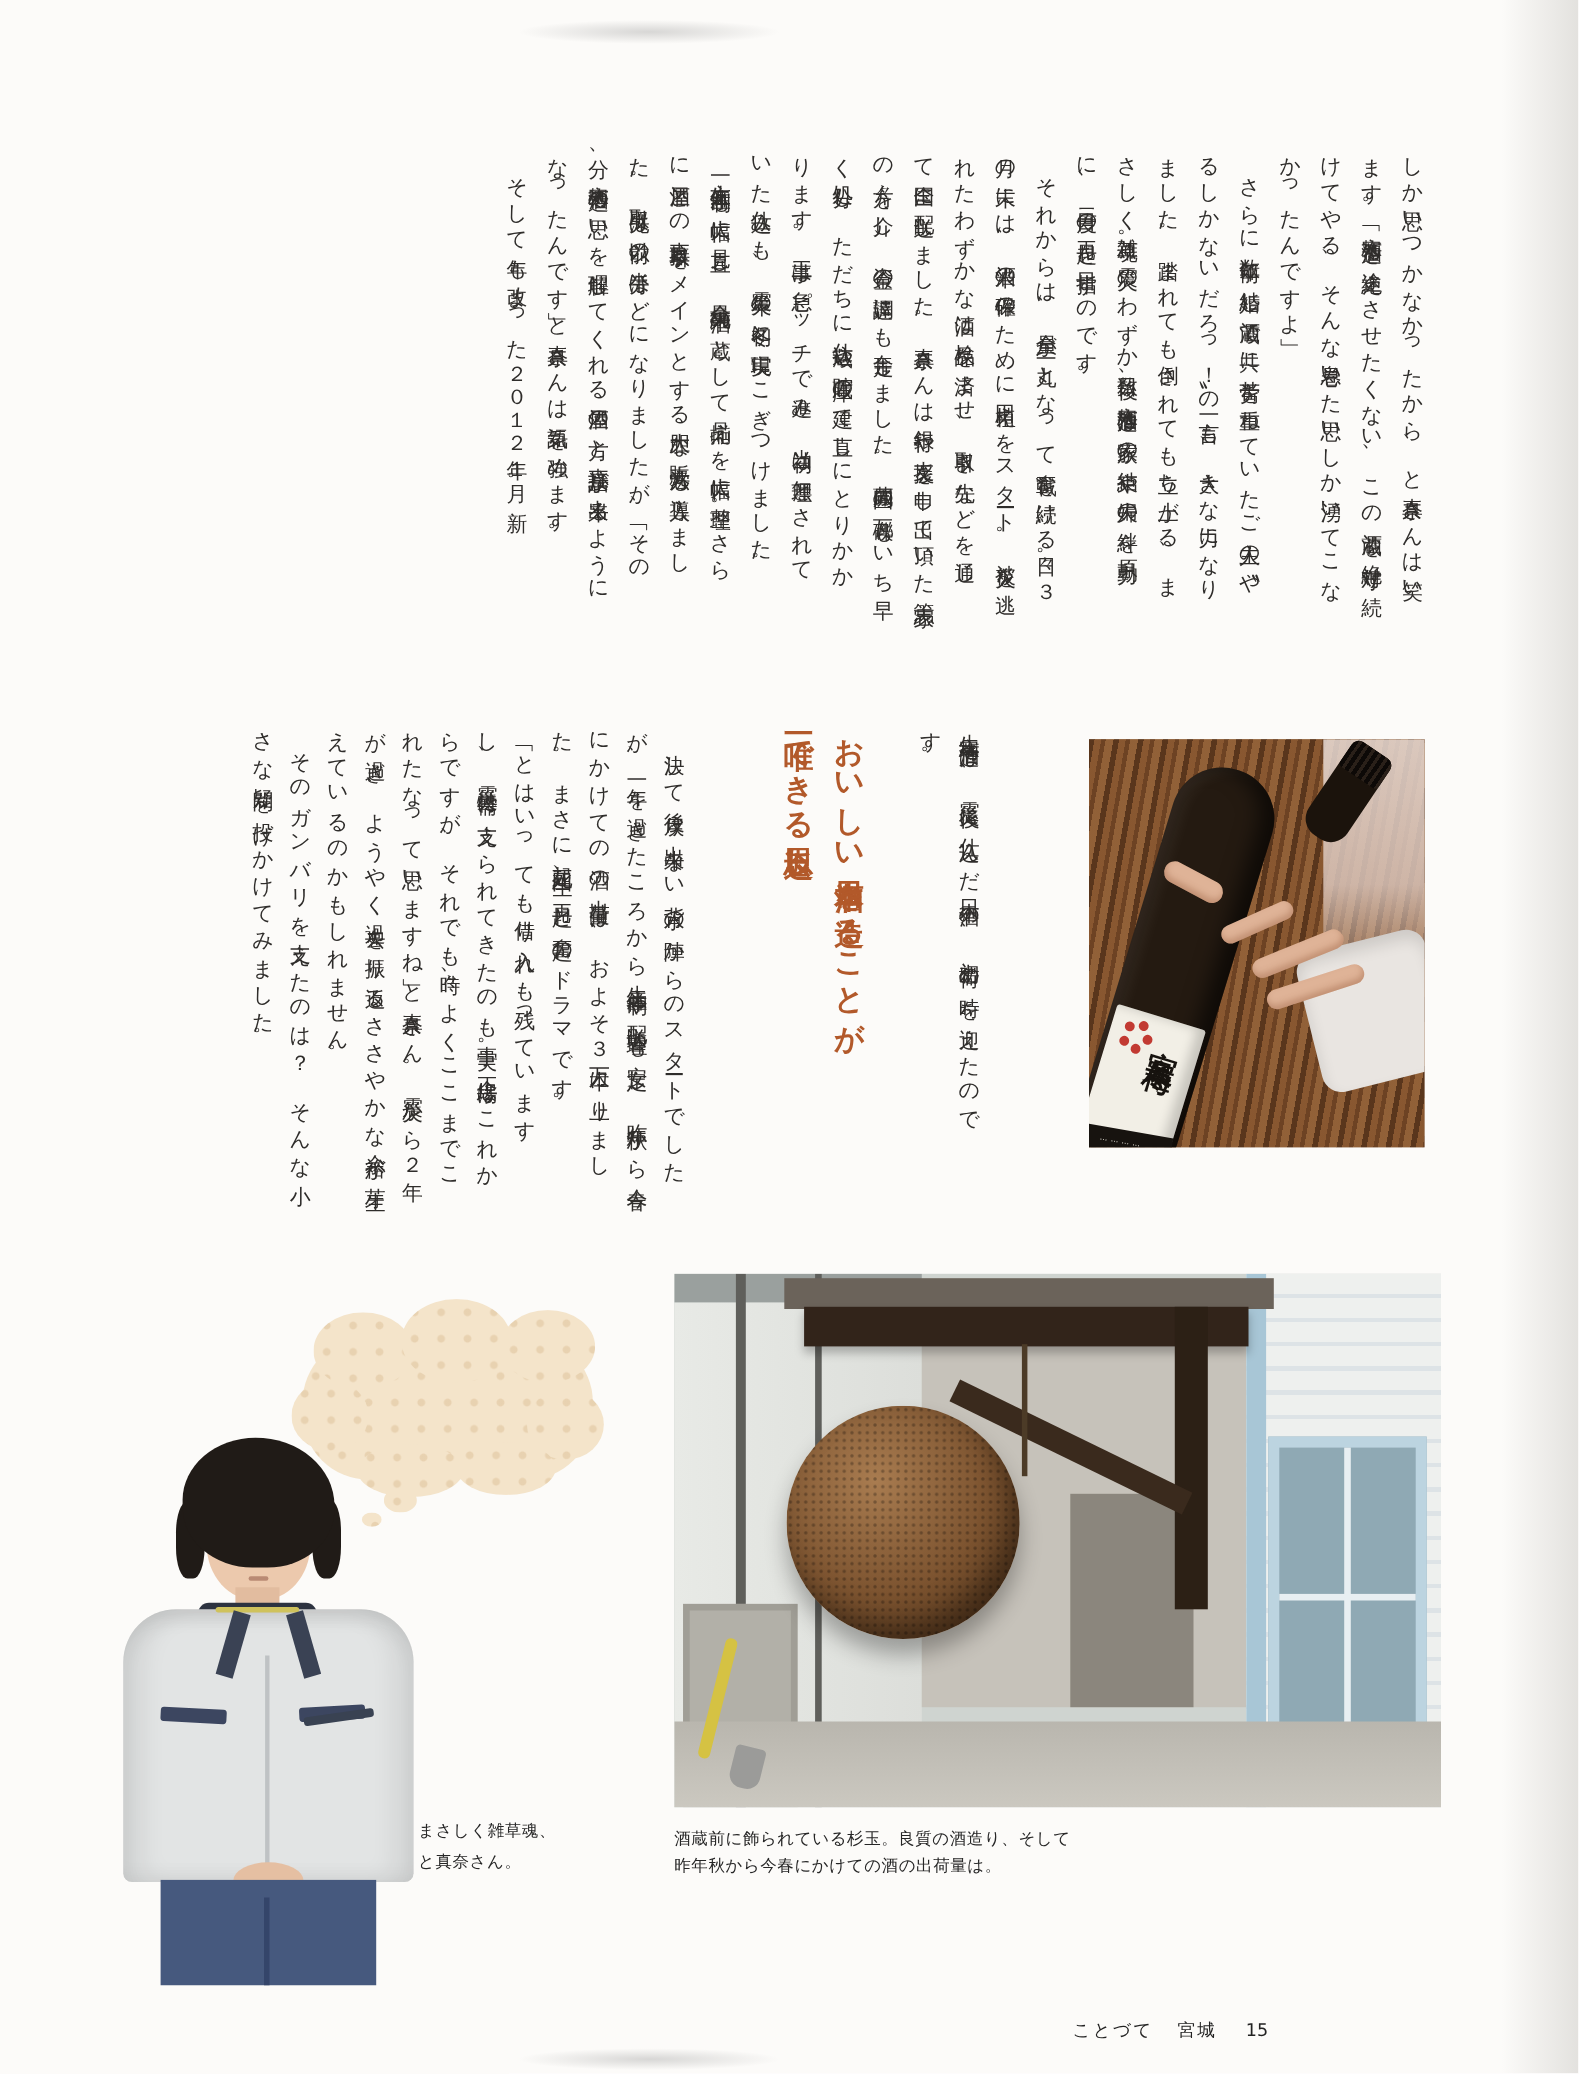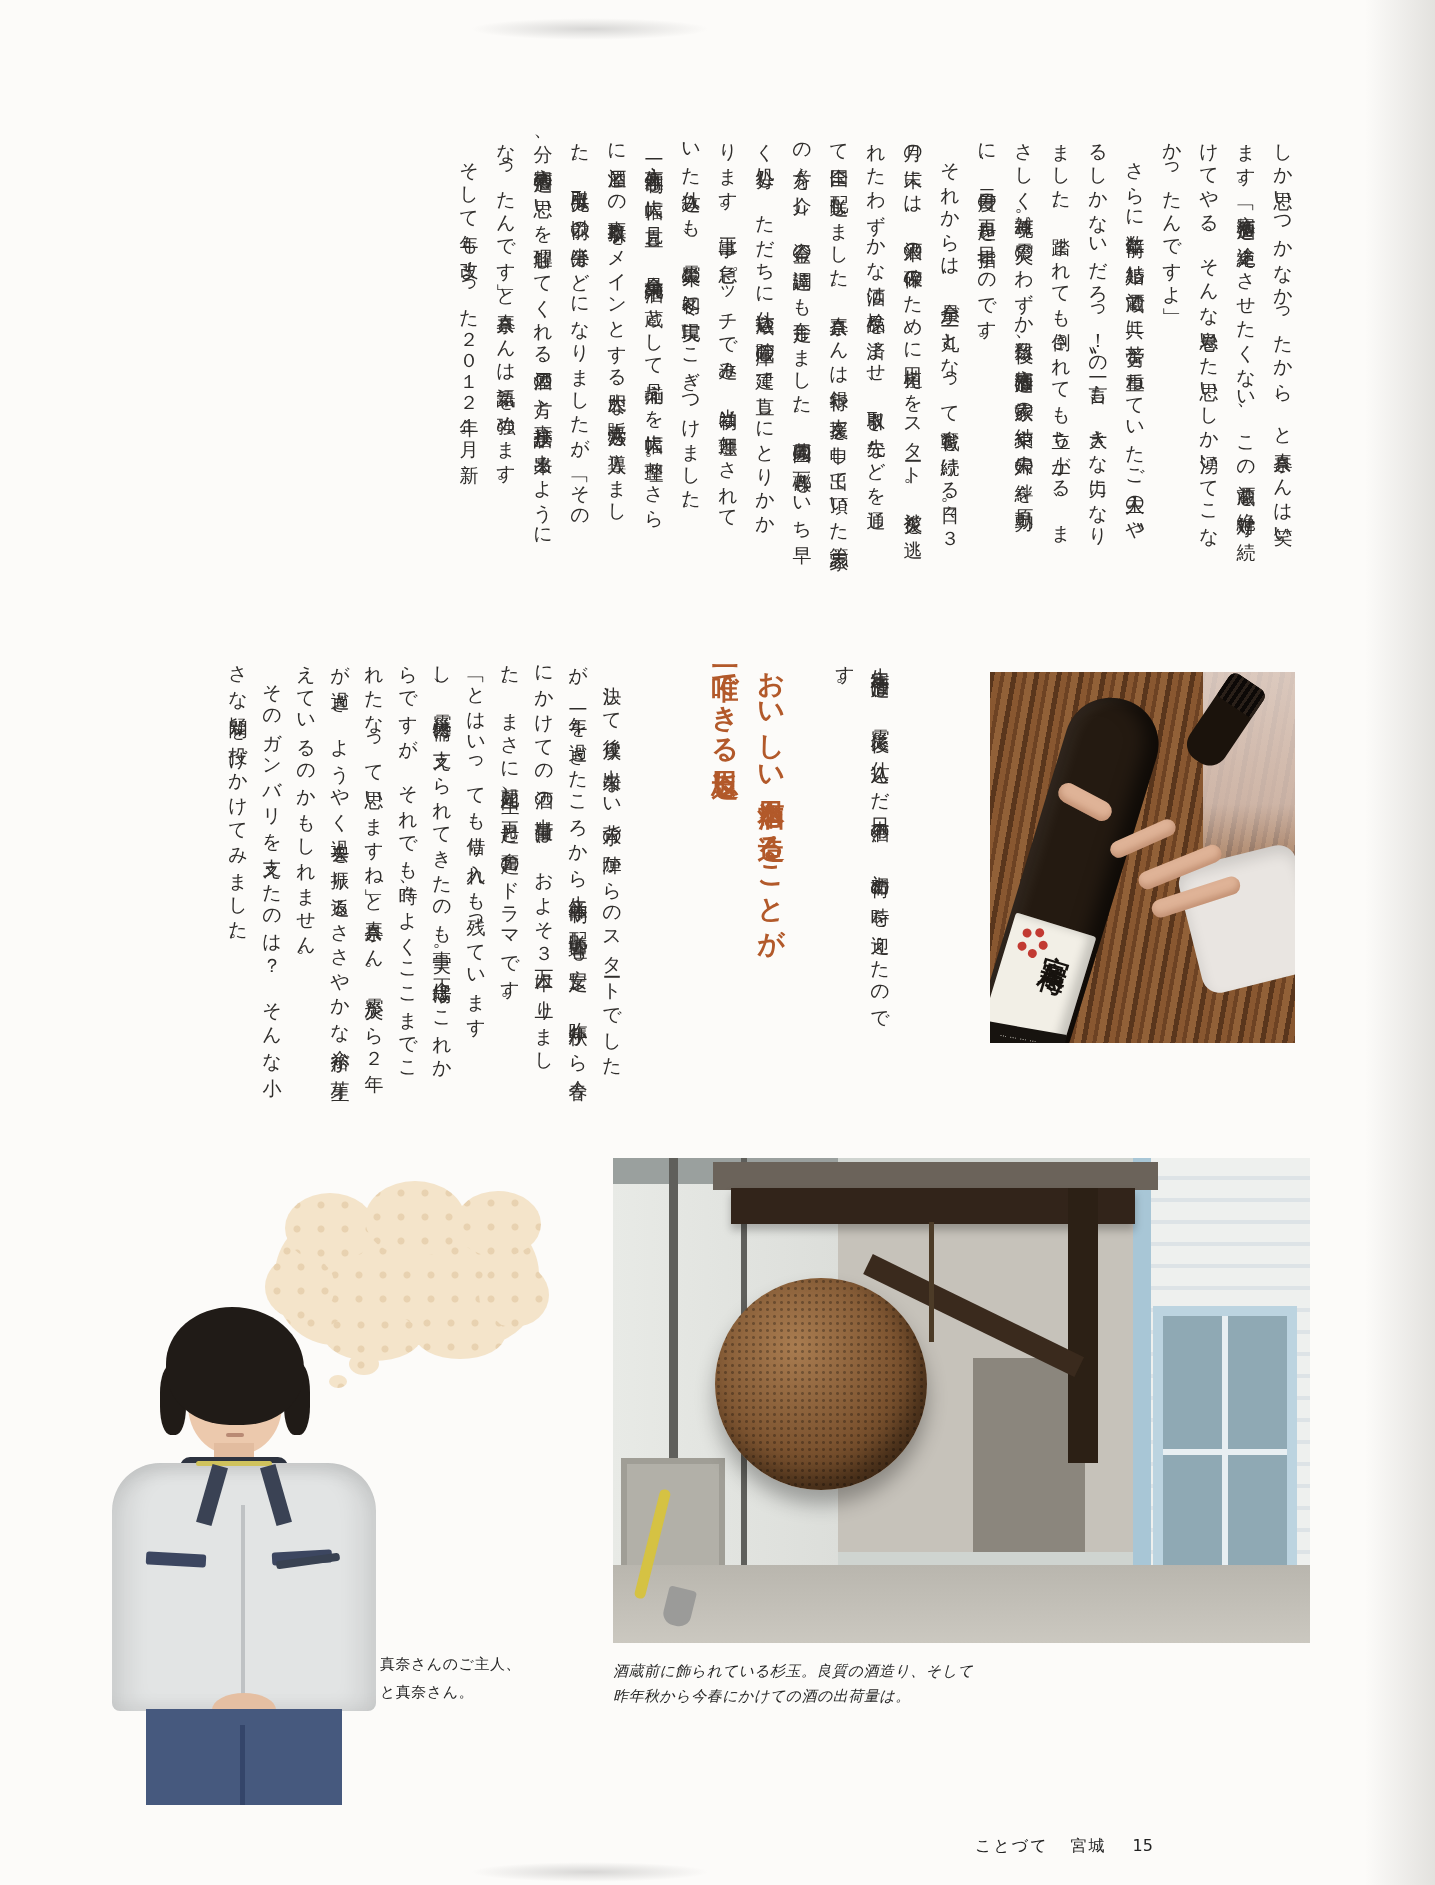--- a/index.html
+++ b/index.html
@@ -246,21 +246,21 @@
     <div class="roofcap"></div>
     <div class="beam"></div>
     <div class="post"></div>
     <div class="brace"></div>
     <div class="rope"></div>
     <div class="ball"></div>
     <div class="shovel-handle"></div>
     <div class="shovel-blade"></div>
   </div>
 
-  <div class="hcap" style="left:613px;top:1659px;font-style:italic;">
+  <div class="hcap" style="left:613px;top:1659px;">
     <div>酒蔵前に飾られている杉玉。良質の酒造り、そして</div>
     <div>昨年秋から今春にかけての酒の出荷量は。</div>
   </div>
 
   <div class="bubble-wrap">
     <div class="puff" style="left:10px;top:30px;width:264px;height:130px;border-radius:60px;"></div>
     <div class="puff" style="left:20px;top:8px;width:90px;height:70px;"></div>
     <div class="puff" style="left:100px;top:-4px;width:100px;height:76px;"></div>
     <div class="puff" style="left:190px;top:6px;width:86px;height:66px;"></div>
     <div class="puff" style="left:0px;top:70px;width:70px;height:64px;"></div>
@@ -291,21 +291,21 @@
     <div class="placket"></div>
     <div class="pocket-flap" style="left:38px;top:248px;transform:rotate(3deg);"></div>
     <div class="pocket-flap" style="left:164px;top:246px;transform:rotate(-3deg);"></div>
     <div class="zip"></div>
     <div class="hands"></div>
     <div class="pants"></div>
     <div class="pants-split"></div>
   </div>
 
   <div class="hcap" style="left:380px;top:1650px;line-height:28px;">
-    <div>真奈さんのご主人、</div>
+    <div>まさしく雑草魂、</div>
     <div>と真奈さん。</div>
   </div>
 
   <div class="footer">
     <span>ことづて</span><span class="region">宮城</span><span class="pnum">15</span>
   </div>
 
   <div class="smudge" style="left:470px;top:18px;width:240px;height:22px;"></div>
   <div class="smudge" style="left:470px;top:1862px;width:240px;height:20px;"></div>
   <div class="edge-shade"></div>

